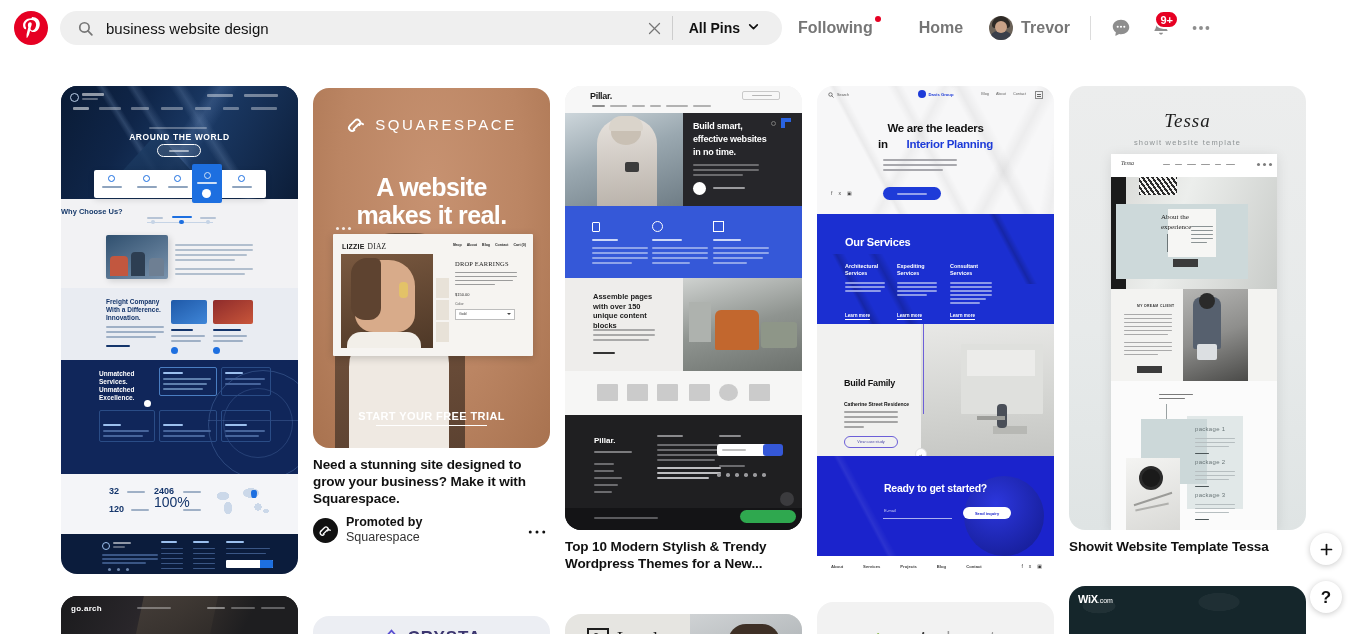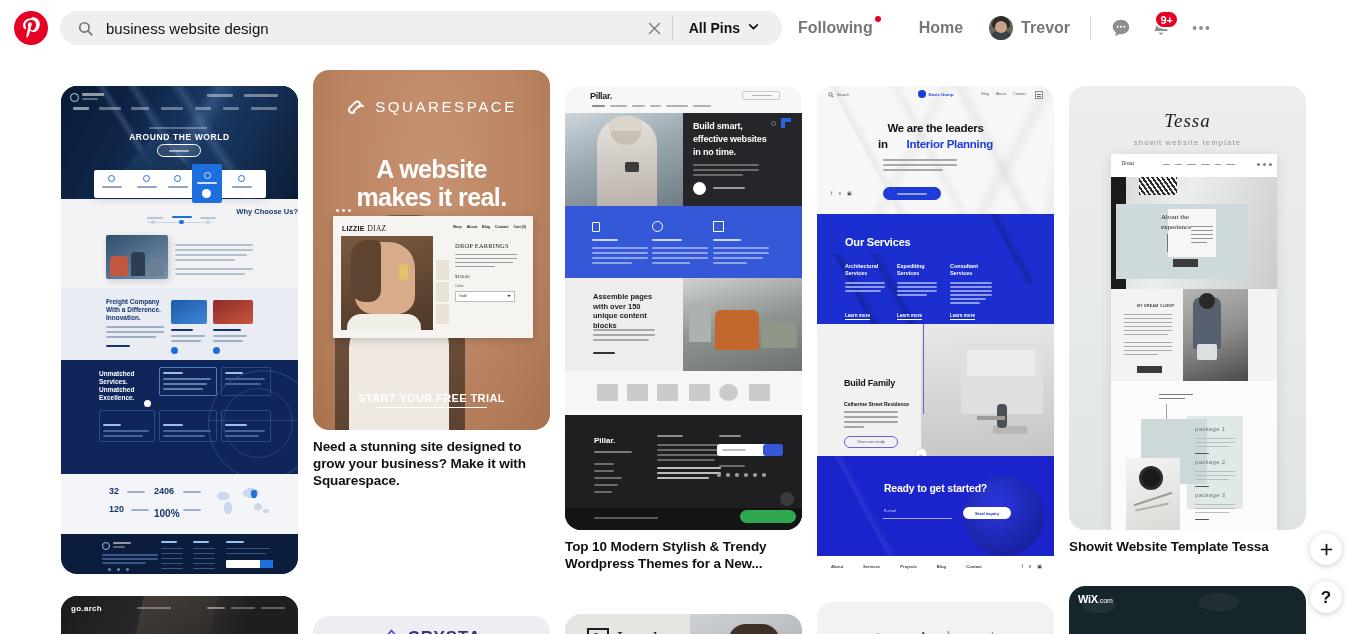--- a/index.html
+++ b/index.html
@@ -230,21 +230,21 @@
       <div class="txt" style="left:136px;top:96px;width:20px;height:1.8px;background:#cfe0f7;"></div>
       <div class="circ" style="left:47px;top:89px;width:7px;height:7px;border:1.2px solid #1d6fe0;"></div>
       <div class="txt" style="left:41px;top:100px;width:20px;height:1.8px;background:#8fa4be;"></div>
       <div class="circ" style="left:82px;top:89px;width:7px;height:7px;border:1.2px solid #1d6fe0;"></div>
       <div class="txt" style="left:76px;top:100px;width:20px;height:1.8px;background:#8fa4be;"></div>
       <div class="circ" style="left:113px;top:89px;width:7px;height:7px;border:1.2px solid #1d6fe0;"></div>
       <div class="txt" style="left:107px;top:100px;width:20px;height:1.8px;background:#8fa4be;"></div>
       <div class="circ" style="left:177px;top:89px;width:7px;height:7px;border:1.2px solid #1d6fe0;"></div>
       <div class="txt" style="left:171px;top:100px;width:20px;height:1.8px;background:#8fa4be;"></div>
 
-      <div style="position:absolute;left:0;top:121px;width:100%;text-align:right;color:#173a6b;font-size:7.5px;font-weight:bold;">Why Choose Us?</div>
+      <div style="position:absolute;left:0;top:121px;width:100%;text-align:left;color:#173a6b;font-size:7.5px;font-weight:bold;">Why Choose Us?</div>
       <div style="position:absolute;left:86px;top:136px;width:66px;height:1px;background:#c6d4e6;"></div>
       <div class="txt" style="left:86px;top:131px;width:16px;height:1.6px;background:#b7c4d6;"></div>
       <div class="txt" style="left:111px;top:130px;width:20px;height:2px;background:#1d6fe0;"></div>
       <div class="txt" style="left:139px;top:131px;width:16px;height:1.6px;background:#b7c4d6;"></div>
       <div class="circ" style="left:90px;top:134px;width:3.6px;height:3.6px;background:#c6d4e6;"></div>
       <div class="circ" style="left:118px;top:133.5px;width:4.6px;height:4.6px;background:#1d6fe0;"></div>
       <div class="circ" style="left:145px;top:134px;width:3.6px;height:3.6px;background:#c6d4e6;"></div>
 
       <div style="position:absolute;left:45px;top:149px;width:62px;height:44px;background:linear-gradient(150deg,#30506f,#7a93ad);border-radius:2px;box-shadow:2px 2px 6px rgba(0,0,0,.15);"></div>
       <div style="position:absolute;left:49px;top:170px;width:18px;height:20px;background:#c2573f;border-radius:4px 4px 0 0;"></div>
@@ -303,21 +303,21 @@
       <div class="txt" style="left:164px;top:344px;width:40px;height:1.5px;background:#46649b;"></div>
       <div class="txt" style="left:164px;top:349px;width:34px;height:1.5px;background:#46649b;"></div>
 
       <div style="position:absolute;left:0;top:388px;width:100%;height:60px;background:#f4f5f8;"></div>
       <div style="position:absolute;left:48px;top:400px;color:#14356b;font-size:9px;font-weight:bold;">32</div>
       <div class="txt" style="left:66px;top:405px;width:18px;height:1.6px;background:#9fb0c6;"></div>
       <div style="position:absolute;left:93px;top:400px;color:#14356b;font-size:9px;font-weight:bold;">2406</div>
       <div class="txt" style="left:122px;top:405px;width:18px;height:1.6px;background:#9fb0c6;"></div>
       <div style="position:absolute;left:48px;top:418px;color:#14356b;font-size:9px;font-weight:bold;">120</div>
       <div class="txt" style="left:70px;top:423px;width:18px;height:1.6px;background:#9fb0c6;"></div>
-      <div style="position:absolute;left:93px;top:422px;color:#14356b;font-size:10px;font-weight:bold;">100%</div>
+      <div style="position:absolute;left:93px;top:408px;color:#14356b;font-size:14px;font-weight:normal;">100%</div>
       <div class="txt" style="left:122px;top:423px;width:18px;height:1.6px;background:#9fb0c6;"></div>
       <div style="position:absolute;left:150px;top:396px;width:62px;height:36px;background:
            radial-gradient(ellipse 10px 7px at 12px 14px,#cbd8e9 60%,transparent 62%),
            radial-gradient(ellipse 7px 10px at 17px 26px,#cbd8e9 60%,transparent 62%),
            radial-gradient(ellipse 13px 8px at 40px 11px,#cbd8e9 60%,transparent 62%),
            radial-gradient(ellipse 6px 6px at 47px 25px,#cbd8e9 60%,transparent 62%),
            radial-gradient(ellipse 5px 4px at 55px 29px,#cbd8e9 60%,transparent 62%);"></div>
       <div class="circ" style="left:190px;top:404px;width:6px;height:8px;background:#1d6fe0;border-radius:50% 50% 50% 50%/60% 60% 100% 100%;"></div>
 
       <div style="position:absolute;left:0;top:448px;width:100%;height:40px;background:#0b1c3c;"></div>
@@ -356,21 +356,21 @@
       <div style="position:absolute;left:62px;top:0;width:95px;height:100px;background:linear-gradient(150deg,#4a423c,#1f1d1c);clip-path:polygon(22% 0,100% 0,78% 100%,0 100%);opacity:.9;"></div>
       <div style="position:absolute;left:10px;top:8px;color:#fff;font-size:8px;font-weight:bold;letter-spacing:.3px;">go.arch</div>
       <div class="bar" style="left:76px;top:11px;width:34px;height:2px;opacity:.6;"></div>
       <div class="bar" style="left:146px;top:11px;width:18px;height:2px;opacity:.8;"></div>
       <div class="bar" style="left:170px;top:11px;width:24px;height:2px;opacity:.55;"></div>
       <div class="bar" style="left:200px;top:11px;width:24px;height:2px;opacity:.55;"></div>
 
     </div>
   </div>
 
-  <div class="pin" style="left:313px; top:14px; width:237px;">
+  <div class="pin" style="left:313px; top:32px; width:237px;">
     <div class="pin-img" style="height:360px;background:radial-gradient(ellipse at 50% 28%,#c79271 0%,#bb8563 55%,#a8724f 100%);">
 
       <div style="position:absolute;left:0;top:26px;width:100%;display:flex;align-items:center;justify-content:center;gap:8px;">
         <svg width="21" height="21" viewBox="0 0 24 24">
           <g fill="none" stroke="#fff" stroke-width="2.1" stroke-linecap="round">
             <path d="M4.5 13.2 L10.2 7.5 a3.6 3.6 0 0 1 5.1 5.1"></path>
             <path d="M8.7 17.4 L14.4 11.7 a3.6 3.6 0 0 1 5.1 0"></path>
             <path d="M4.5 13.2 a3.6 3.6 0 0 0 5.1 5.1"></path>
           </g>
         </svg>
@@ -421,20 +421,42 @@
         <div style="position:absolute;left:126px;top:78px;font-size:3.6px;color:#333;">Gold</div>
         <div style="position:absolute;left:174px;top:79px;width:0;height:0;border-left:2.2px solid transparent;border-right:2.2px solid transparent;border-top:2.8px solid #444;"></div>
       </div>
 
       <div style="position:absolute;left:0;bottom:26px;width:100%;text-align:center;color:#fff;font-size:11px;font-weight:bold;letter-spacing:.4px;">START YOUR FREE TRIAL</div>
       <div style="position:absolute;left:63px;bottom:22px;width:111px;height:1.3px;background:#fff;"></div>
     </div>
 
     <div class="pin-title">Need a stunning site designed to grow your business? Make it with Squarespace.</div>
 
+    <div class="promo-row">
+      <div class="promo-avatar">
+        <svg width="15" height="15" viewBox="0 0 24 24">
+          <g fill="none" stroke="#fff" stroke-width="2.2" stroke-linecap="round">
+            <path d="M4.5 13.2 L10.2 7.5 a3.6 3.6 0 0 1 5.1 5.1"></path>
+            <path d="M8.7 17.4 L14.4 11.7 a3.6 3.6 0 0 1 5.1 0"></path>
+            <path d="M4.5 13.2 a3.6 3.6 0 0 0 5.1 5.1"></path>
+          </g>
+        </svg>
+      </div>
+      <div class="promo-text">
+        <span class="promo-by">Promoted by</span>
+        <span class="promo-name">Squarespace</span>
+      </div>
+      <div class="promo-more">
+        <svg width="18" height="6" viewBox="0 0 24 8" fill="#111">
+          <circle cx="3" cy="4" r="2"></circle>
+            <circle cx="12" cy="4" r="2"></circle>
+            <circle cx="21" cy="4" r="2"></circle>
+        </svg>
+      </div>
+    </div>
   </div>
 
   <div class="pin" style="left:313px; top:560px; width:237px;">
     <div class="pin-img" style="height:80px;background:#eceef3;">
       <div style="position:absolute;left:0;top:12px;width:100%;display:flex;align-items:center;justify-content:center;gap:7px;">
         <svg width="19" height="19" viewBox="0 0 24 24">
           <path d="M12 2 L21 12 L12 22 L3 12 Z" fill="none" stroke="#5a4fd1" stroke-width="2.1"></path>
           <path d="M14.5 8 L10.5 12 L14.5 16" fill="none" stroke="#5a4fd1" stroke-width="2.1" stroke-linecap="round" stroke-linejoin="round"></path>
         </svg>
         <span style="color:#3c3670;font-size:17px;font-weight:bold;letter-spacing:1px;">CRYSTA</span>

